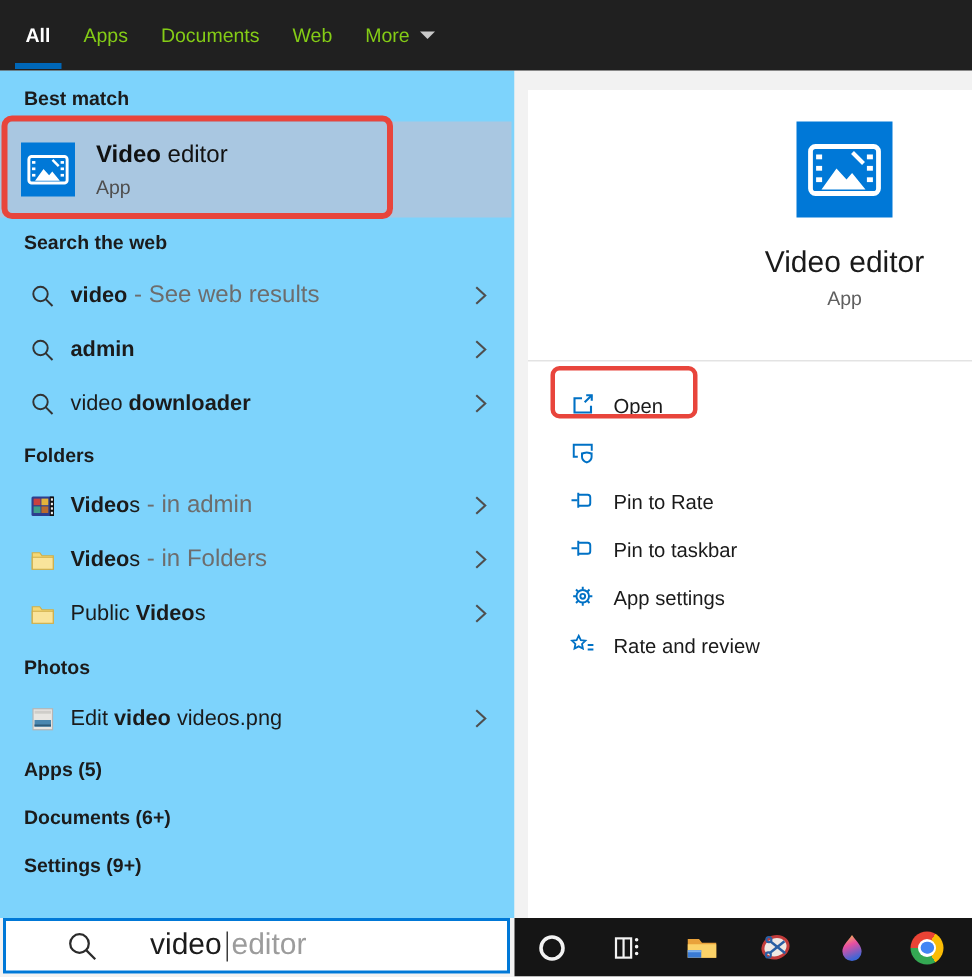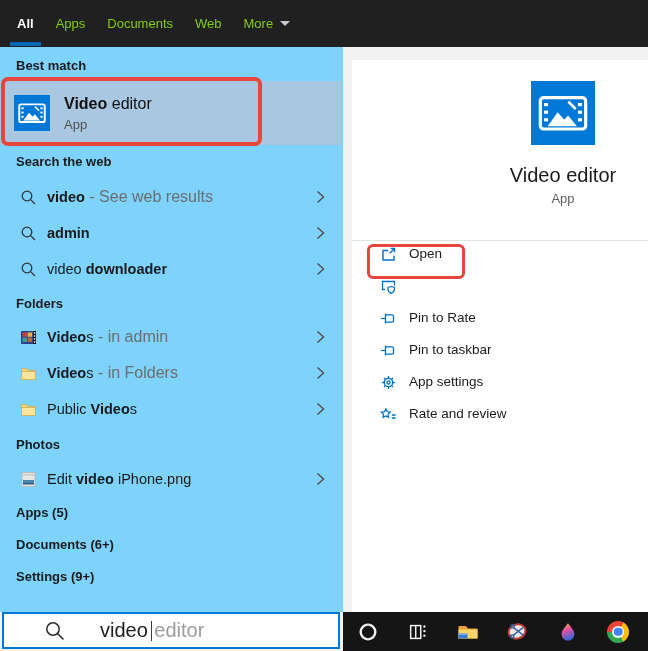--- a/index.html
+++ b/index.html
@@ -33,21 +33,21 @@
   .collapsed-h { position:absolute; left:16px; height:16px; line-height:16px; font-size:13px; font-weight:700; color:#1b1b1b; cursor:default; }
 
   
   .right-panel { position:absolute; left:343px; top:47px; width:305px; height:565px; background:#f2f2f2; }
   .card { position:absolute; left:9px; top:13px; right:0; bottom:0; background:#ffffff; }
   .center-col { position:absolute; left:211px; transform:translateX(-50%); text-align:center; }
   .app-big-icon { width:64px; height:64px; background:#0078d7; }
   .app-name { font-size:20px; color:#1a1a1a; white-space:nowrap; }
   .app-type { font-size:13px; color:#5f5f5f; }
   .card-divider { position:absolute; left:0; right:0; top:180px; height:1px; background:#e3e3e3; }
-  .menu-item { position:absolute; left:0; width:100%; height:32px; display:flex; align-items:flex-start; cursor:default; }
+  .menu-item { position:absolute; left:0; width:100%; height:32px; display:flex; align-items:flex-end; cursor:default; }
   .menu-icon { width:17px; height:17px; margin-left:28px; flex:0 0 auto; display:flex; align-items:center; justify-content:center; }
   .menu-label { margin-left:12px; font-size:13.5px; color:#1a1a1a; white-space:nowrap; }
 
   
   .search-box { position:absolute; left:2px; top:612px; width:338px; height:37px; background:#ffffff; border:2px solid #0078d7; display:flex; align-items:center; z-index:6; }
   .search-mag { margin-left:40px; width:22px; height:22px; flex:0 0 auto; }
   .search-query { margin-left:34px; font-size:20px; color:#1c1c1c; white-space:pre; }
   .caret { width:1.5px; height:20px; background:#3c3c3c; margin:0 2px 0 3px; }
   .search-ghost { font-size:20px; color:#9c9c9c; white-space:pre; }
 
@@ -213,21 +213,21 @@
 
   <div class="row" style="top:414px">
     <span class="row-icon">
       <svg viewBox="0 0 17 17" width="17" height="17">
         <rect x="2" y="1.5" width="13" height="14" fill="#e8e6e2" stroke="#b5b5b5" stroke-width="0.8"></rect>
         <rect x="3" y="2.8" width="11" height="2" fill="#cfcdc9"></rect>
         <rect x="3" y="9" width="11" height="4.5" fill="#4a87b0"></rect>
         <rect x="3" y="12" width="11" height="1.2" fill="#2d5a78"></rect>
       </svg>
     </span>
-    <span class="row-text"><span>Edit </span><b>video</b><span> iPhone.png</span><span class="meta"></span></span>
+    <span class="row-text"><span>Edit </span><b>video</b><span> videos.png</span><span class="meta"></span></span>
     <span class="chev">
         <svg viewBox="0 0 9 14" width="9" height="14">
           <polyline points="1.5,1.5 7.5,7 1.5,12.5" fill="none" stroke="#4f4f4f" stroke-width="1.4"></polyline>
         </svg>
       </span>
   </div>
 
   <div class="collapsed-h" style="top:458px">Apps (5)</div>
   <div class="collapsed-h" style="top:490px">Documents (6+)</div>
   <div class="collapsed-h" style="top:522px">Settings (9+)</div>

